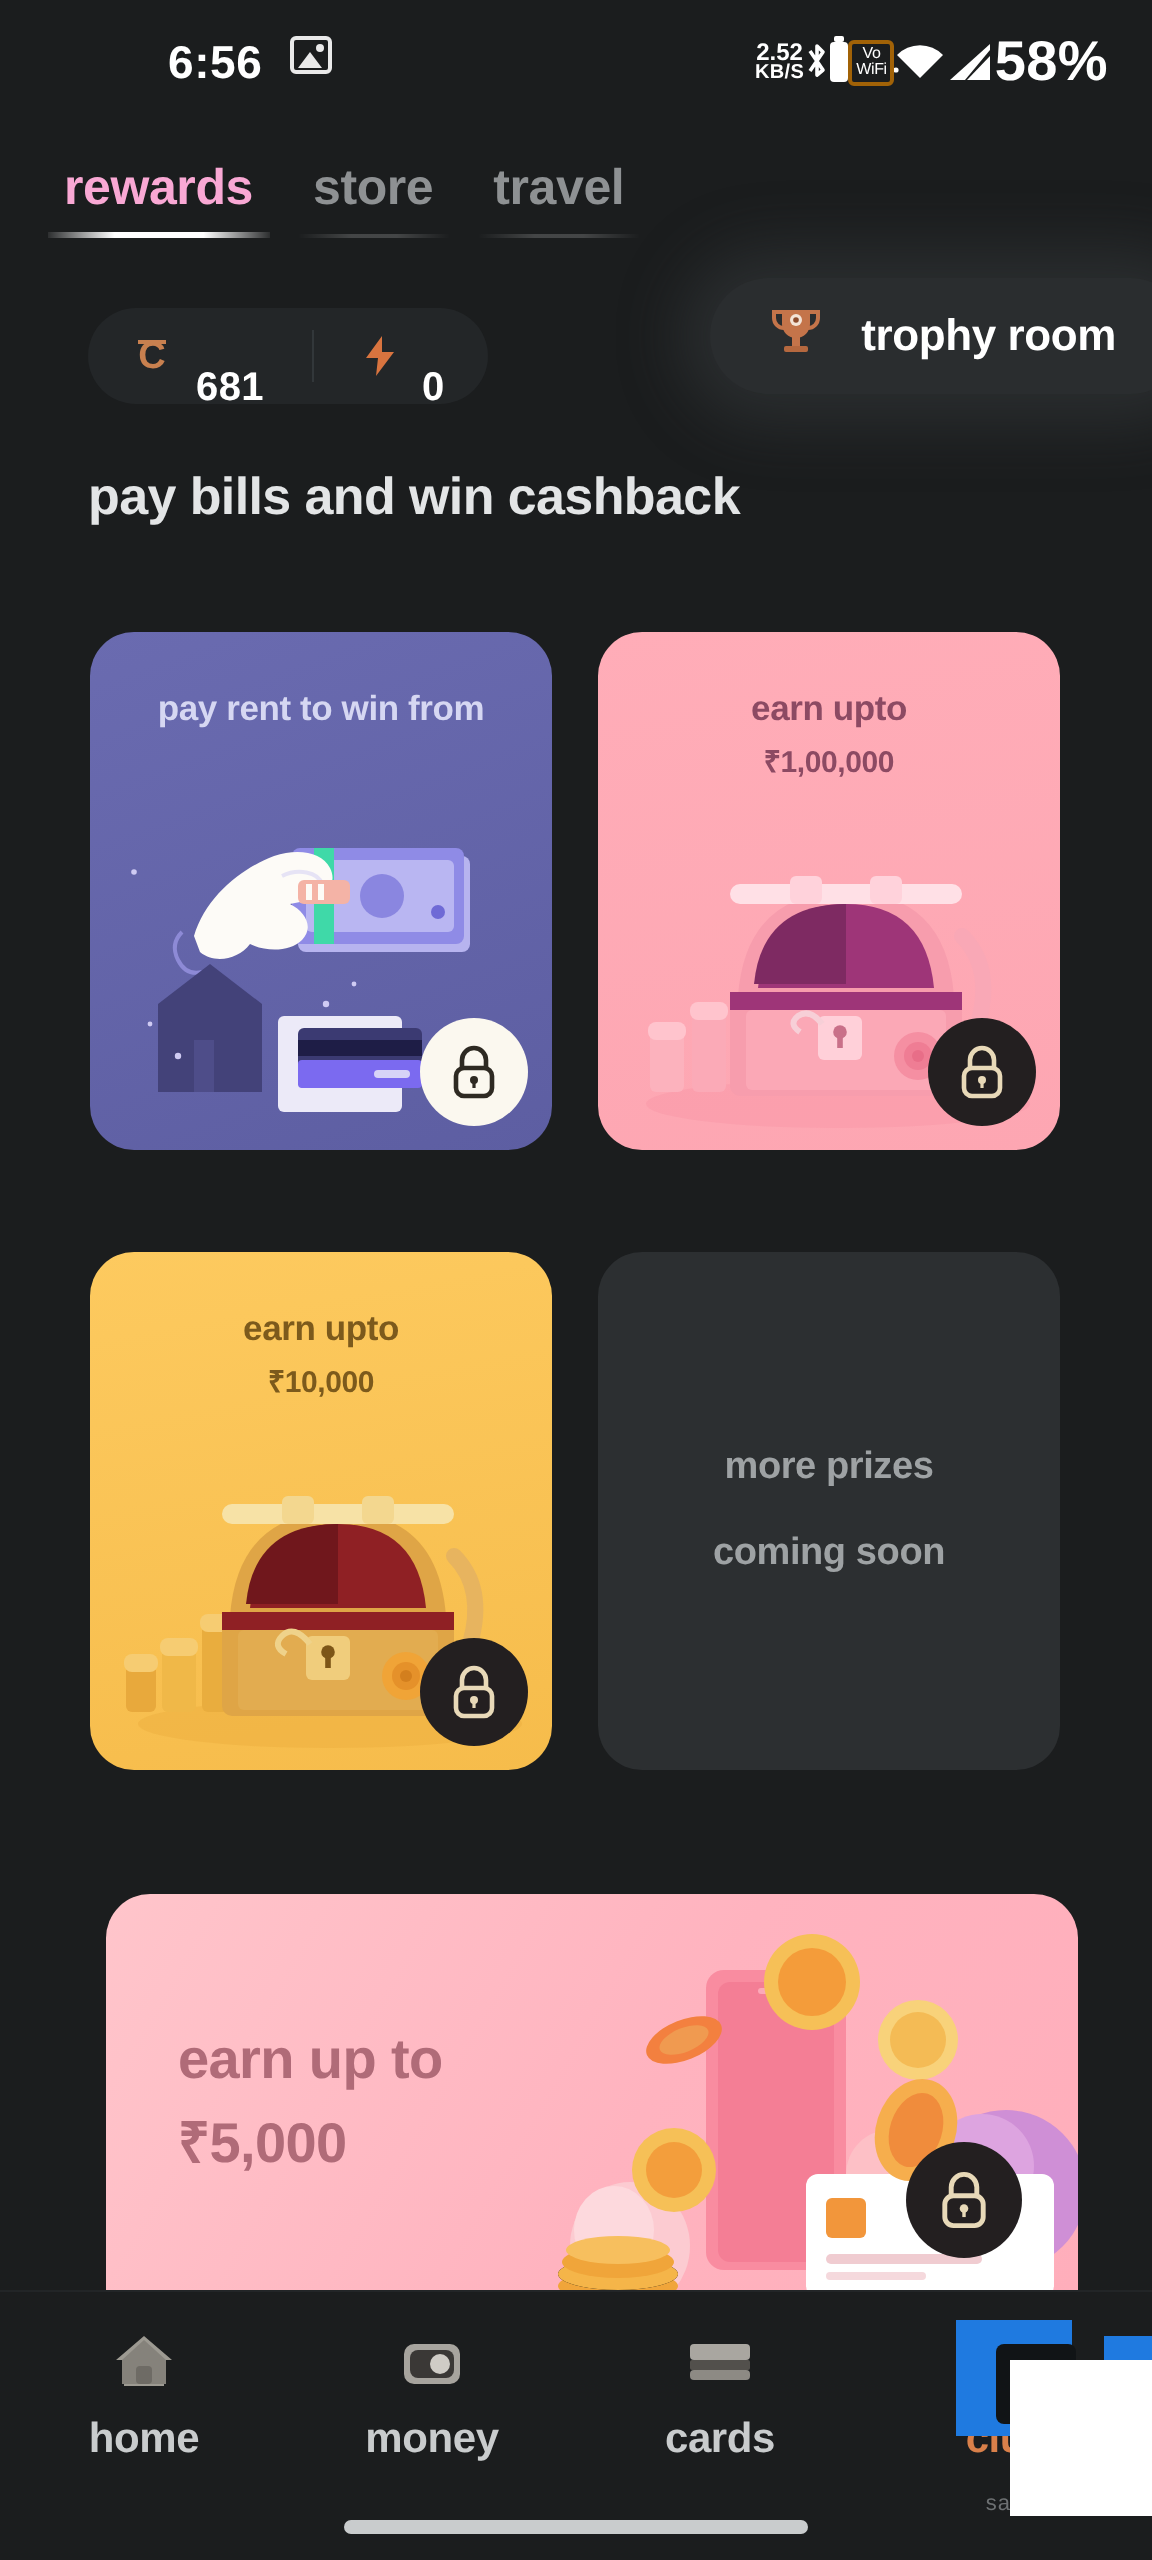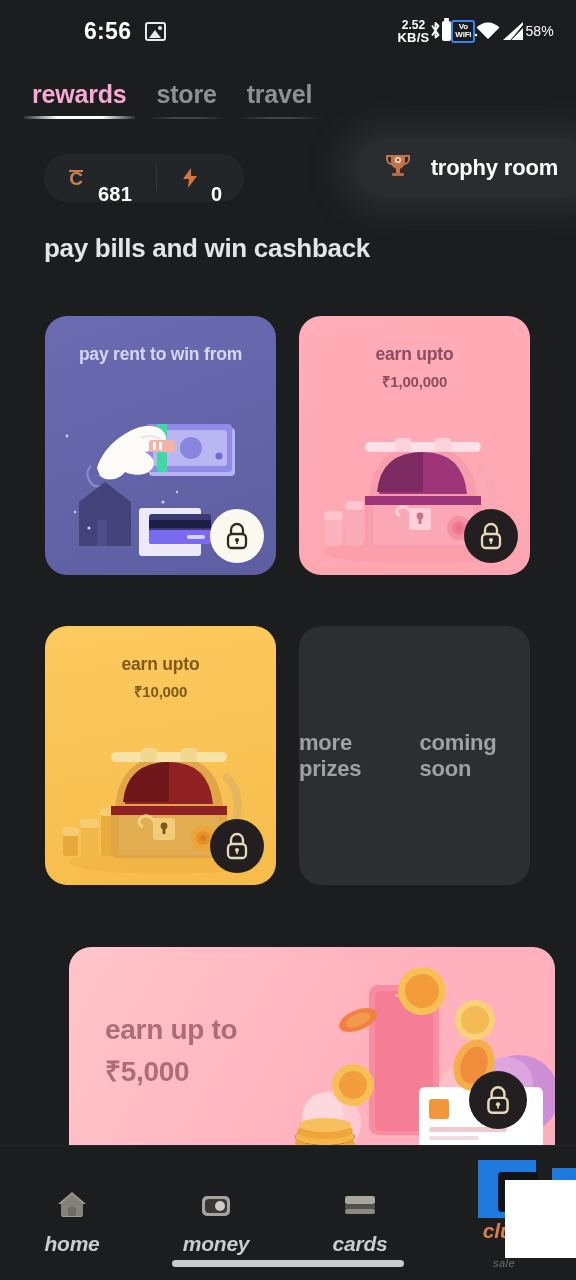--- a/index.html
+++ b/index.html
@@ -10,56 +10,56 @@
     overflow:hidden;
     position:relative;
   }
   .phone { position:absolute; inset:0; background:#1b1d1e; }
 
   
   .statusbar {
     height:62px; display:flex; align-items:center;
     padding:0 22px; background:#1b1d1e;
   }
-  .sb-left { display:flex; align-items:center; gap:14px; margin-left:62px; }
+  .sb-left { display:flex; align-items:flex-start; gap:14px; margin-left:62px; }
   .sb-time { font-size:23px; font-weight:700; letter-spacing:.3px; }
   .sb-right { margin-left:auto; display:flex; align-items:center; gap:0; }
   .img-ico {
     width:21px; height:19px; border:2px solid #e9e9e9; border-radius:3px;
     position:relative; overflow:hidden; background:#1b1d1e;
   }
   .img-ico::before {
     content:""; position:absolute; left:2px; bottom:1px;
     border-left:6px solid transparent; border-right:6px solid transparent;
     border-bottom:8px solid #e9e9e9;
   }
   .img-ico::after {
     content:""; position:absolute; right:2px; top:2px;
     width:4px; height:4px; border-radius:50%; background:#e9e9e9;
   }
   .net { font-size:12px; line-height:1.0; text-align:center; font-weight:700; }
-  .net .kb { font-size:13px; letter-spacing:.2px; }
+  .net .kb { font-size:10px; letter-spacing:.2px; }
   .bt { width:13px; height:22px; position:relative; }
   .bt svg { display:block; }
   .batt {
     width:9px; height:20px; border-radius:2px; background:#fff;
     position:relative;
   }
   .batt::before{
     content:""; position:absolute; top:-3px; left:2px;
     width:5px; height:3px; background:#fff; border-radius:1px;
   }
   .vowifi {
-    border:2px solid #3b82f6; border-radius:3px; padding:1px 2px;
-    font-size:8px; font-weight:700; line-height:8.5px; text-align:center;
+    border:2px solid #a16207; border-radius:3px; padding:1px 2px;
+    font-size:8px; font-weight:400; line-height:8.5px; text-align:center;
     letter-spacing:-.2px;
   }
   .wifi { width:26px; height:20px; position:relative; }
   .sig { width:24px; height:20px; position:relative; }
-  .sb-batt { font-size:14px; font-weight:400; letter-spacing:.2px; }
+  .sb-batt { font-size:28px; font-weight:700; letter-spacing:.2px; }
 
   
   .tabs { display:flex; align-items:flex-end; padding:18px 32px 0 32px; gap:30px; }
   .tab {
     font-size:25px; font-weight:700; letter-spacing:-.2px;
     padding-bottom:10px; position:relative; color:#8e9193; cursor:pointer;
   }
   .tab.active { color:#f9a8d4; }
   .tab .ul {
     position:absolute; left:-8px; right:-8px; bottom:0; height:2px;
@@ -122,56 +122,56 @@
   .card-ttl {
     text-align:center; padding-top:26px; line-height:1.45;
     font-size:17.5px; font-weight:700; letter-spacing:-.2px;
   }
   .card-purple .card-ttl { color:#d6d7f2; }
   .card-pink   .card-ttl { color:#8c4a63; }
   .card-yellow .card-ttl { color:#7c5a1c; }
   .card-ttl .big { font-size:15px; display:block; margin-top:4px; }
 
   .card-empty-txt {
-    position:absolute; inset:0; display:flex; 
+    position:absolute; inset:0; display:flex; flex-direction:column;
     align-items:center; justify-content:center; gap:21px;
-    font-size:22px; font-weight:600; color:#9ea2a4; letter-spacing:-.2px;
+    font-size:19px; font-weight:600; color:#9ea2a4; letter-spacing:-.2px;
   }
 
   
   .lock {
     position:absolute; right:12px; bottom:12px;
     width:54px; height:54px; border-radius:50%;
     display:flex; align-items:center; justify-content:center;
   }
   .lock-light { background:#fbf8ef; }
   .lock-dark  { background:#231f20; }
 
   
   .ill { position:absolute; inset:0; }
 
   
   .banner {
-    margin:62px 0 0 69px; width:486px; height:200px;
+    margin:62px 0 0 53px; width:486px; height:200px;
     border-radius:22px 22px 0 0; position:relative; overflow:hidden;
     background:linear-gradient(120deg,#ffc5cb 0%,#ffb3bf 55%,#ffaebb 100%);
     cursor:pointer;
   }
   .banner-ttl {
     position:absolute; left:36px; top:62px;
     font-size:28px; font-weight:700; color:#b06b78; line-height:1.5;
     letter-spacing:-.3px;
   }
   .banner .lock { right:28px; bottom:18px; width:58px; height:58px; }
 
   
   .navbar {
     position:absolute; left:0; right:0; bottom:0; height:135px;
     background:#1b1d1e; border-top:1px solid #222527;
-    display:flex; align-items:center; padding-top:16px;font-style:italic;
+    display:flex; align-items:flex-start; padding-top:16px;
   }
   .nav-item {
     flex:1; display:flex; flex-direction:column; align-items:center; gap:12px;
     cursor:pointer;
   }
   .nav-label { font-size:21px; font-weight:600; color:#c9cccd; letter-spacing:-.2px; }
   .nav-item.active .nav-label { color:#d9804a; }
   .nav-ico { height:34px; display:flex; align-items:flex-end; }
   .nav-sub {
     font-size:11px; color:#6d7072; margin-top:2px; letter-spacing:.5px;

